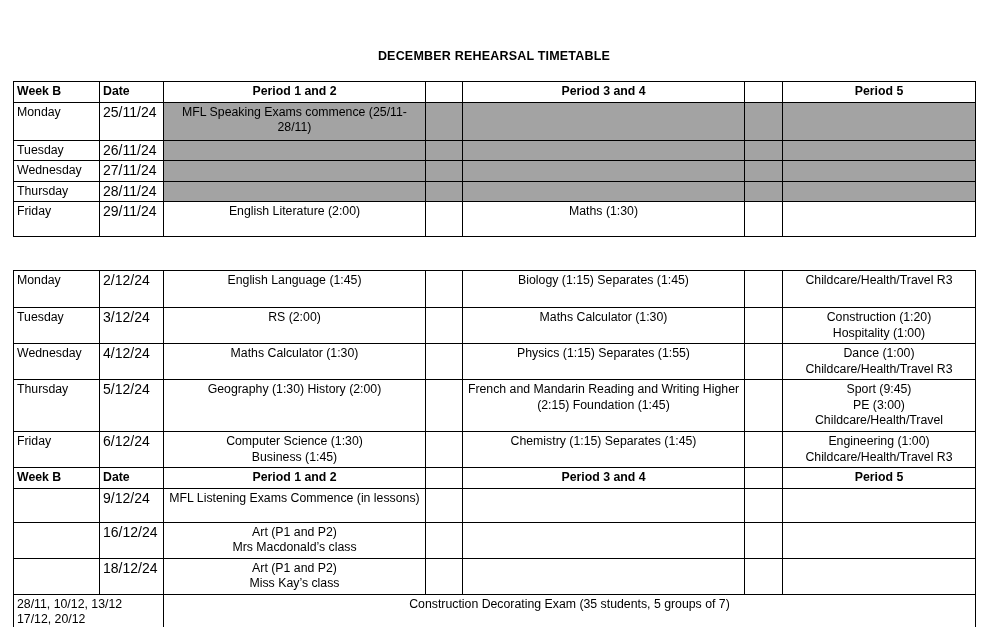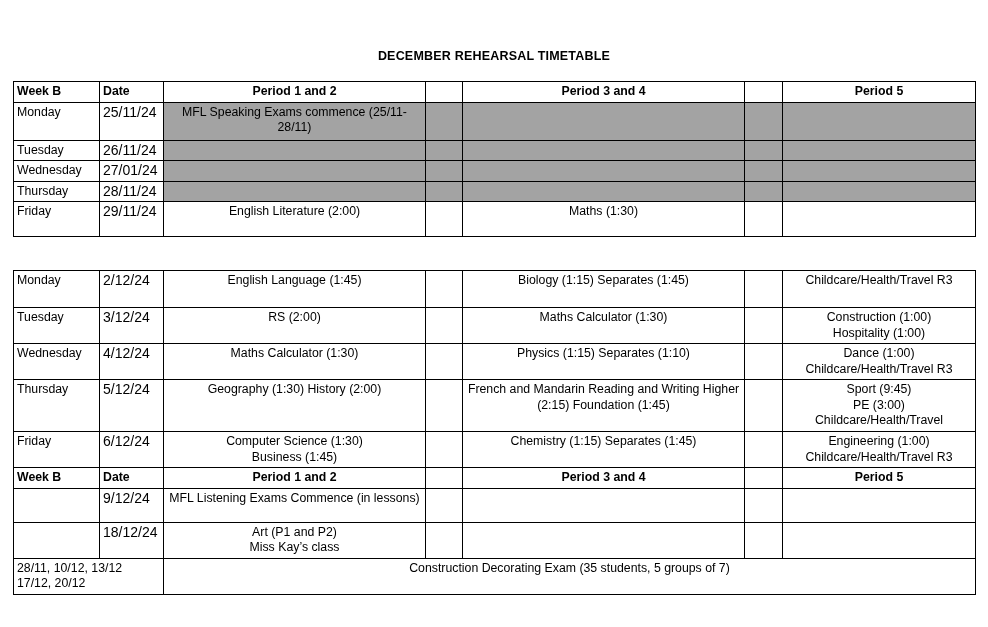--- a/index.html
+++ b/index.html
@@ -130,21 +130,21 @@
           <td class="datecell">26/11/24</td>
           <td class="ctr shade"></td>
           <td class="shade"></td>
           <td class="ctr shade"></td>
           <td class="shade"></td>
           <td class="ctr shade"></td>
         </tr>
 
         <tr style="height:17px;">
           <td class="daycell">Wednesday</td>
-          <td class="datecell">27/01/24</td>
+          <td class="datecell">27/11/24</td>
           <td class="ctr shade"></td>
           <td class="shade"></td>
           <td class="ctr shade"></td>
           <td class="shade"></td>
           <td class="ctr shade"></td>
         </tr>
 
         <tr style="height:17px;">
           <td class="daycell">Thursday</td>
           <td class="datecell">28/11/24</td>
@@ -205,34 +205,34 @@
           <td class="datecell">3/12/24</td>
           <td class="ctr lines">
               <span>RS (2:00)</span>
             </td>
           <td></td>
           <td class="ctr lines">
               <span>Maths Calculator (1:30)</span>
             </td>
           <td></td>
           <td class="ctr lines">
-              <span>Construction (1:00)</span>
+              <span>Construction (1:20)</span>
               <span>Hospitality (1:00)</span>
             </td>
         </tr>
 
         <tr style="height:34px;">
           <td class="daycell">Wednesday</td>
           <td class="datecell">4/12/24</td>
           <td class="ctr lines">
               <span>Maths Calculator (1:30)</span>
             </td>
           <td></td>
           <td class="ctr lines">
-              <span>Physics (1:15) Separates (1:10)</span>
+              <span>Physics (1:15) Separates (1:55)</span>
             </td>
           <td></td>
           <td class="ctr lines">
               <span>Dance (1:00)</span>
               <span>Childcare/Health/Travel R3</span>
             </td>
         </tr>
 
         <tr style="height:52px;">
           <td class="daycell">Thursday</td>
@@ -289,20 +289,36 @@
           <td></td>
           <td class="ctr lines">
               <span></span>
             </td>
           <td></td>
           <td class="ctr lines">
               <span></span>
             </td>
         </tr>
 
+        <tr style="height:34px;">
+          <td class="daycell"></td>
+          <td class="datecell">16/12/24</td>
+          <td class="ctr lines">
+              <span>Art (P1 and P2)</span>
+              <span>Mrs Macdonald’s class</span>
+            </td>
+          <td></td>
+          <td class="ctr lines">
+              <span></span>
+            </td>
+          <td></td>
+          <td class="ctr lines">
+              <span></span>
+            </td>
+        </tr>
 
         <tr style="height:34px;">
           <td class="daycell"></td>
           <td class="datecell">18/12/24</td>
           <td class="ctr lines">
               <span>Art (P1 and P2)</span>
               <span>Miss Kay’s class</span>
             </td>
           <td></td>
           <td class="ctr lines">

